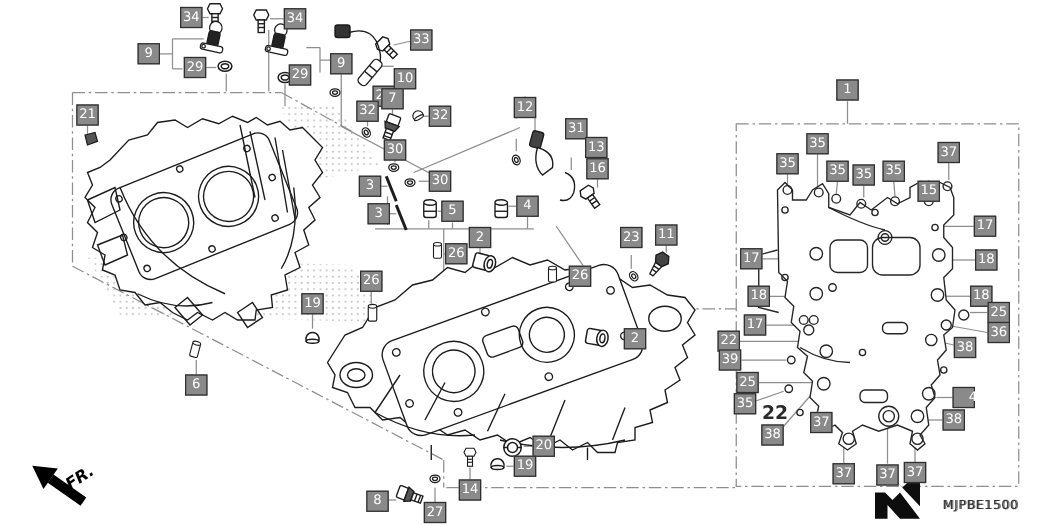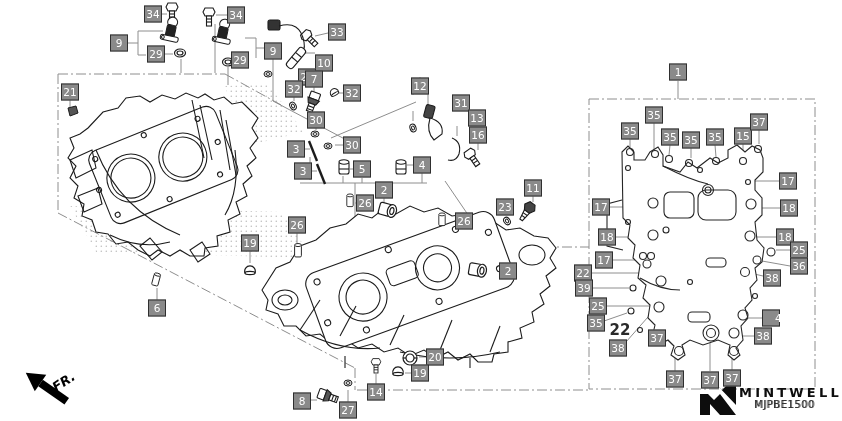--- a/index.html
+++ b/index.html
@@ -391,37 +391,37 @@
       <div class="callout" style="left: 316px; top: 120px;">30</div>
       <div class="callout" style="left: 352px; top: 145px;">30</div>
       <div class="callout" style="left: 296px; top: 149px;">3</div>
       <div class="callout" style="left: 303px; top: 171px;">3</div>
       <div class="callout" style="left: 362px; top: 169px;">5</div>
       <div class="callout" style="left: 422px; top: 165px;">4</div>
       <div class="callout" style="left: 384px; top: 190px;">2</div>
       <div class="callout" style="left: 365px; top: 203px;">26</div>
       <div class="callout" style="left: 464px; top: 221px;">26</div>
       <div class="callout" style="left: 297px; top: 225px;">26</div>
-      <div class="callout" style="left: 505px; top: 207px;">23</div>
+      <div class="callout" style="left: 505px; top: 190px;">23</div>
       <div class="callout" style="left: 533px; top: 188px;">11</div>
       <div class="callout" style="left: 508px; top: 271px;">2</div>
       <div class="callout" style="left: 250px; top: 243px;">19</div>
       <div class="callout" style="left: 157px; top: 308px;">6</div>
       <div class="callout" style="left: 435px; top: 357px;">20</div>
       <div class="callout" style="left: 420px; top: 373px;">19</div>
       <div class="callout" style="left: 376px; top: 392px;">14</div>
       <div class="callout" style="left: 348px; top: 410px;">27</div>
       <div class="callout" style="left: 302px; top: 401px;">8</div>
       <div class="callout" style="left: 678px; top: 72px;">1</div>
       <div class="callout" style="left: 630px; top: 131px;">35</div>
       <div class="callout" style="left: 654px; top: 115px;">35</div>
       <div class="callout" style="left: 670px; top: 137px;">35</div>
       <div class="callout" style="left: 691px; top: 140px;">35</div>
       <div class="callout" style="left: 715px; top: 137px;">35</div>
-      <div class="callout" style="left: 743px; top: 136px;">15</div>
+      <div class="callout" style="left: 743px; top: 153px;">15</div>
       <div class="callout" style="left: 759px; top: 122px;">37</div>
       <div class="callout" style="left: 788px; top: 181px;">17</div>
       <div class="callout" style="left: 601px; top: 207px;">17</div>
       <div class="callout" style="left: 789px; top: 208px;">18</div>
       <div class="callout" style="left: 607px; top: 237px;">18</div>
       <div class="callout" style="left: 785px; top: 237px;">18</div>
       <div class="callout" style="left: 799px; top: 250px;">25</div>
       <div class="callout" style="left: 799px; top: 266px;">36</div>
       <div class="callout" style="left: 772px; top: 278px;">38</div>
       <div class="callout" style="left: 604px; top: 260px;">17</div>
@@ -432,15 +432,14 @@
       <div class="callout plain" style="left: 620px; top: 330px;">22</div>
       <div class="callout" style="left: 618px; top: 348px;">38</div>
       <div class="callout" style="left: 657px; top: 338px;">37</div>
       <div class="callout" style="left: 771px; top: 318px; padding-left: 12px;">40</div>
       <div class="callout" style="left: 763px; top: 336px;">38</div>
       <div class="callout" style="left: 675px; top: 379px;">37</div>
       <div class="callout" style="left: 710px; top: 380px;">37</div>
       <div class="callout" style="left: 732px; top: 378px;">37</div>
     </div>
 
-  <div class="brand">MINTWELL</div>
   <div class="pcode">MJPBE1500</div>
 </div>
 
 </body></html>

